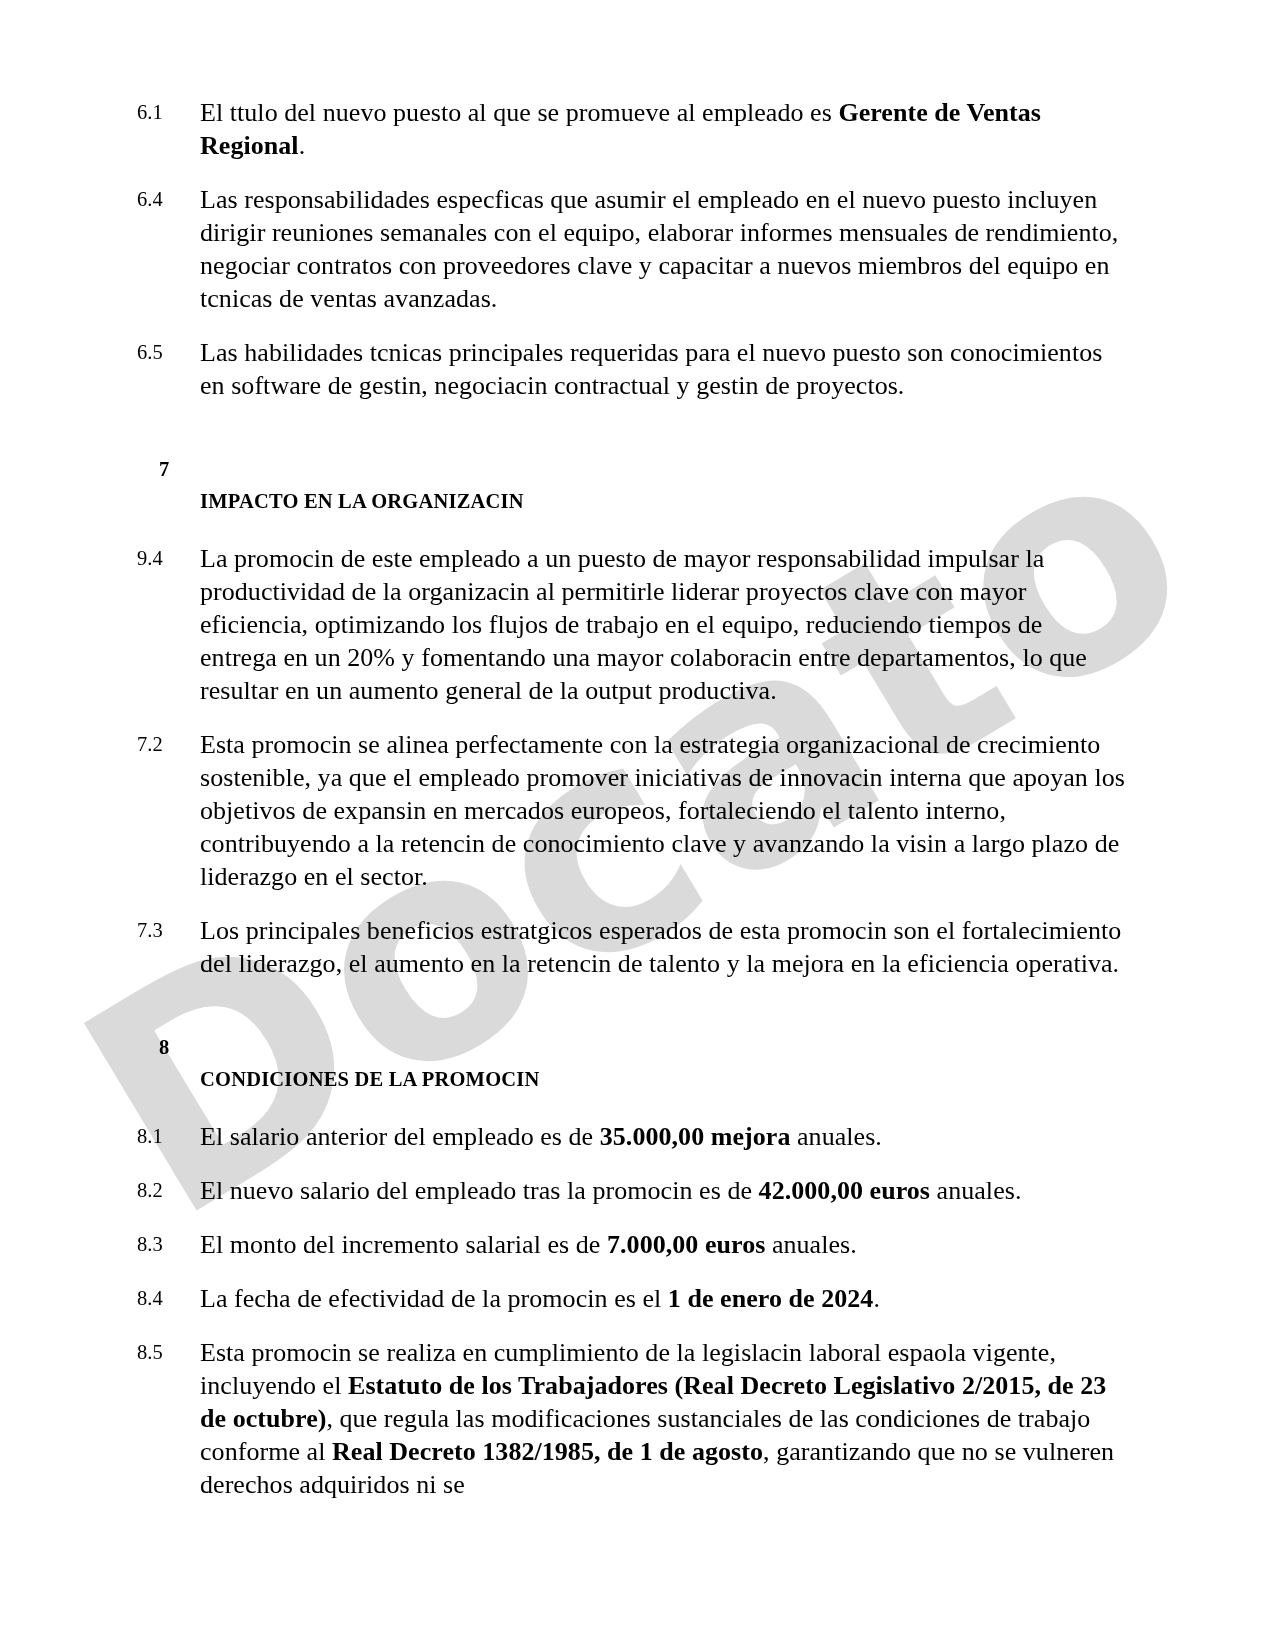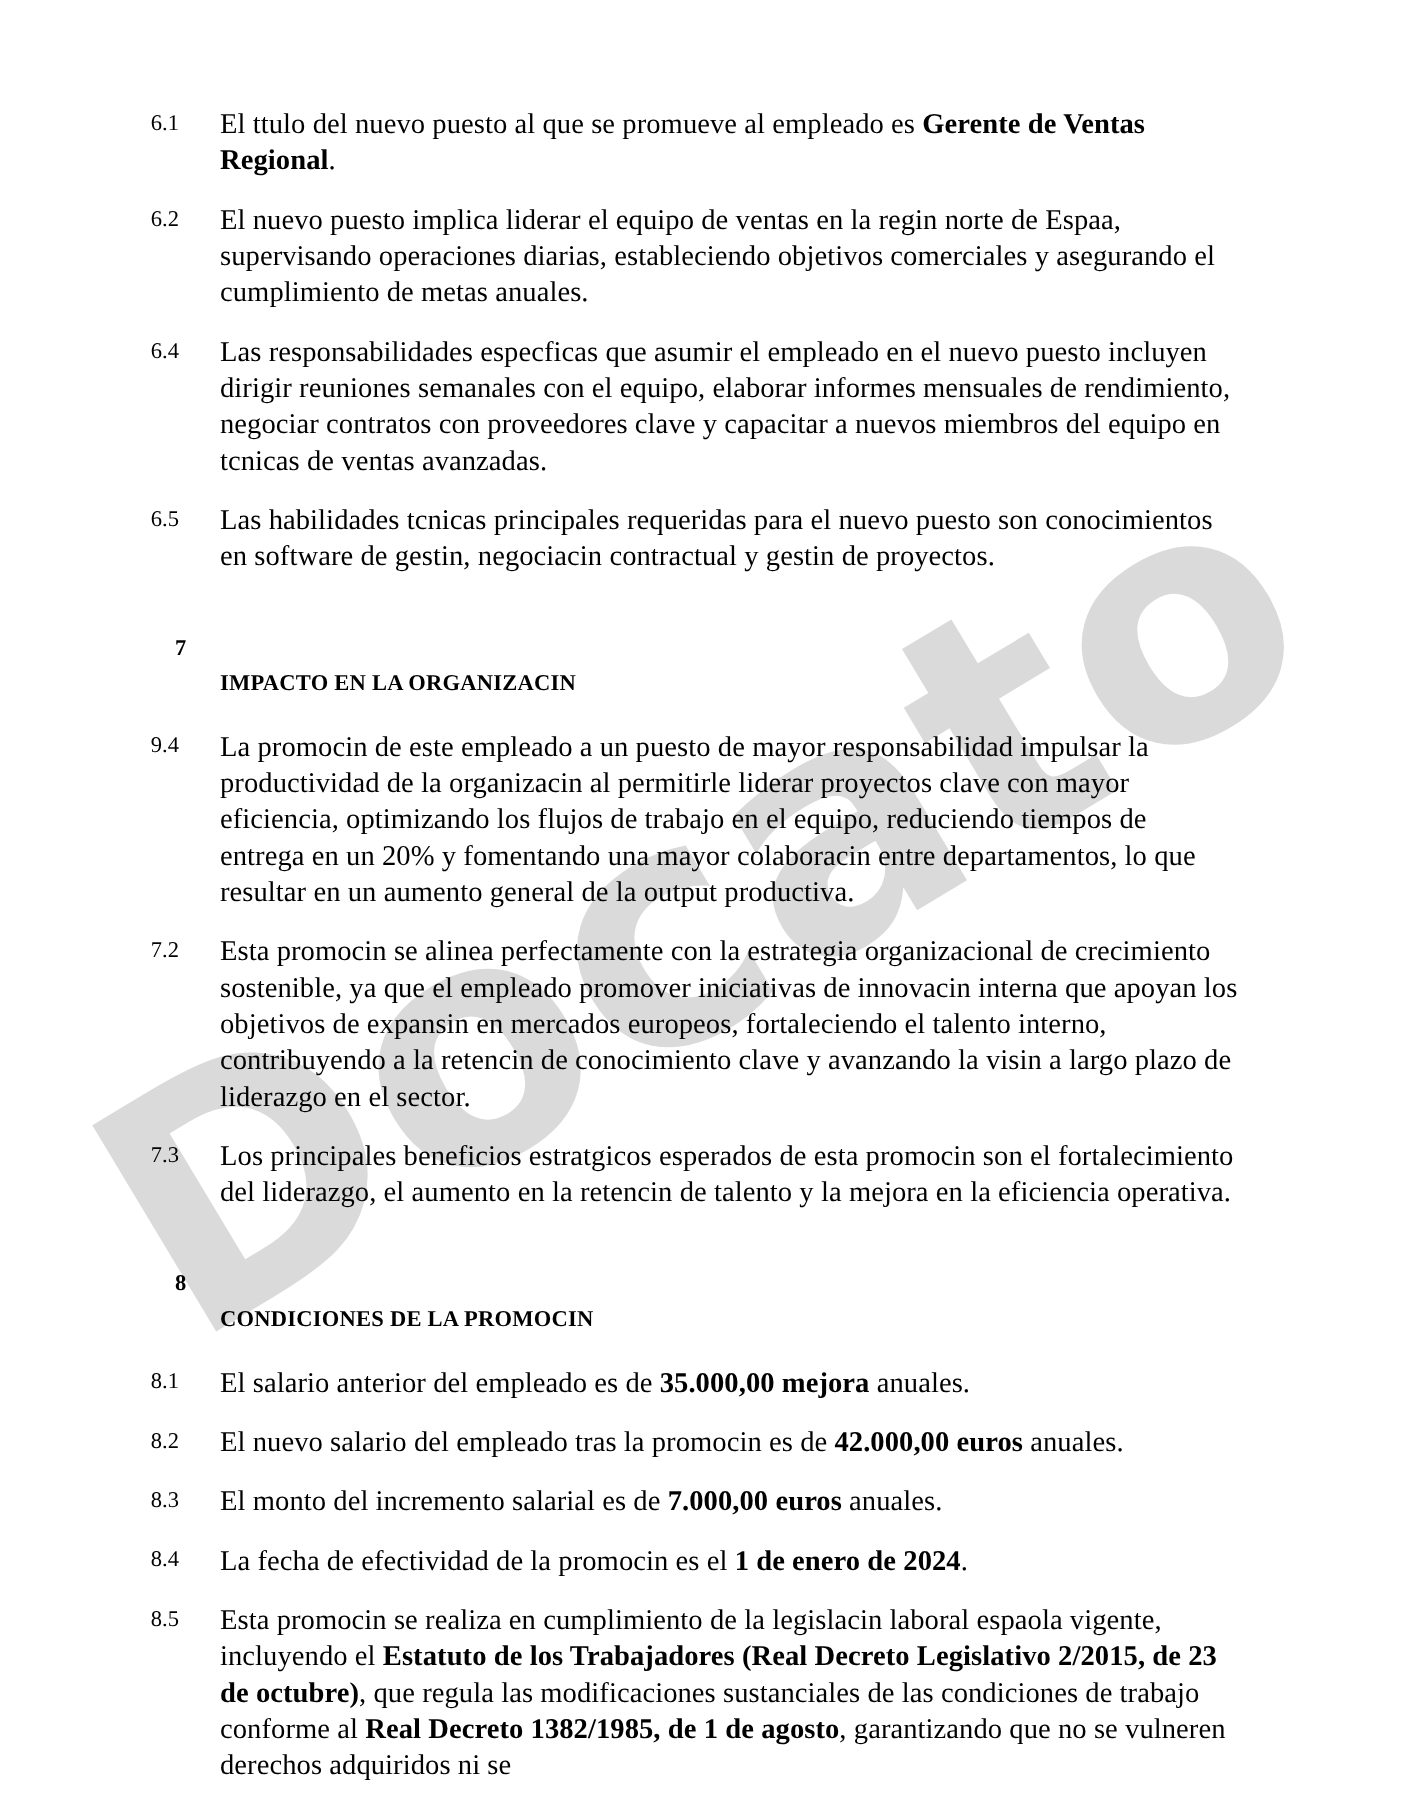--- a/index.html
+++ b/index.html
@@ -111,24 +111,20 @@
   </div>
 
   <div class="content">
 
     <div>
       <div class="clause">
         <div class="clause-num">6.1</div>
         <div class="clause-body">El ttulo del nuevo puesto al que se promueve al empleado es <b>Gerente de Ventas Regional</b>.</div>
       </div>
       <div class="clause">
-        <div class="clause-num">6.2</div>
-        <div class="clause-body">El nuevo puesto implica liderar el equipo de ventas en la regin norte de Espaa, supervisando operaciones diarias, estableciendo objetivos comerciales y asegurando el cumplimiento de metas anuales.</div>
-      </div>
-      <div class="clause">
         <div class="clause-num">6.4</div>
         <div class="clause-body">Las responsabilidades especficas que asumir el empleado en el nuevo puesto incluyen dirigir reuniones semanales con el equipo, elaborar informes mensuales de rendimiento, negociar contratos con proveedores clave y capacitar a nuevos miembros del equipo en tcnicas de ventas avanzadas.</div>
       </div>
       <div class="clause">
         <div class="clause-num">6.5</div>
         <div class="clause-body">Las habilidades tcnicas principales requeridas para el nuevo puesto son conocimientos en software de gestin, negociacin contractual y gestin de proyectos.</div>
       </div>
     </div>
 
     <div class="heading">

